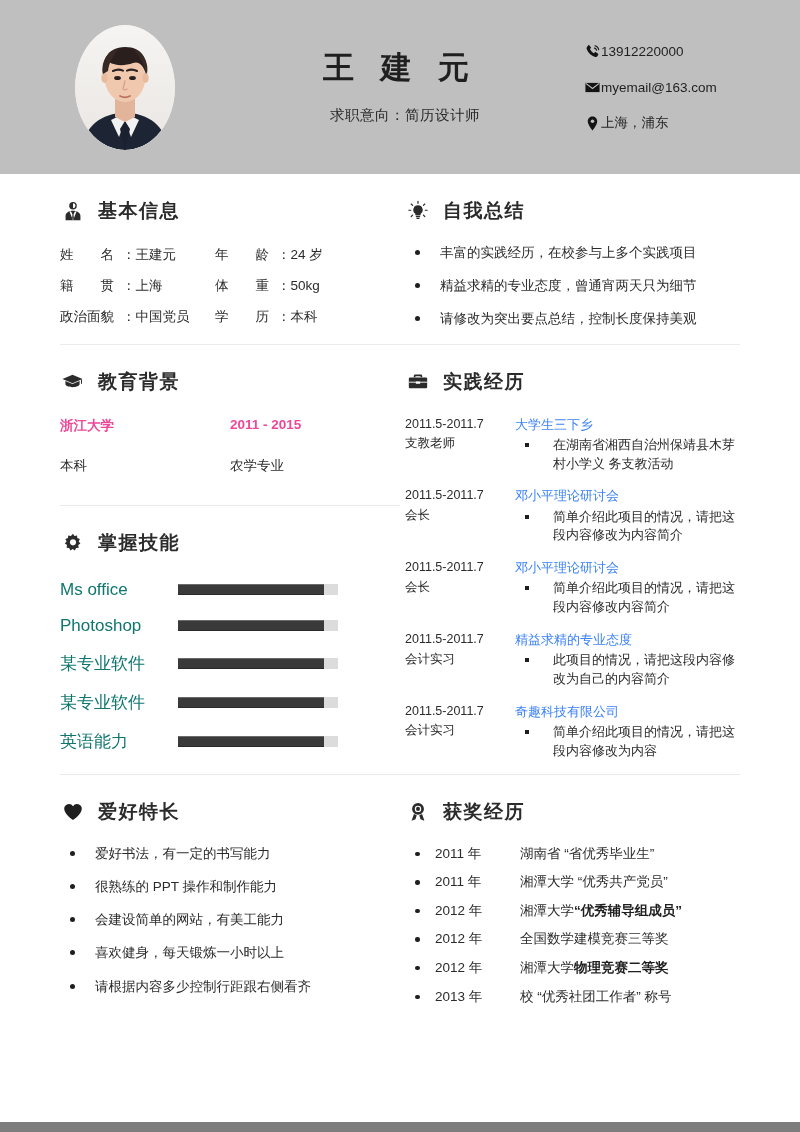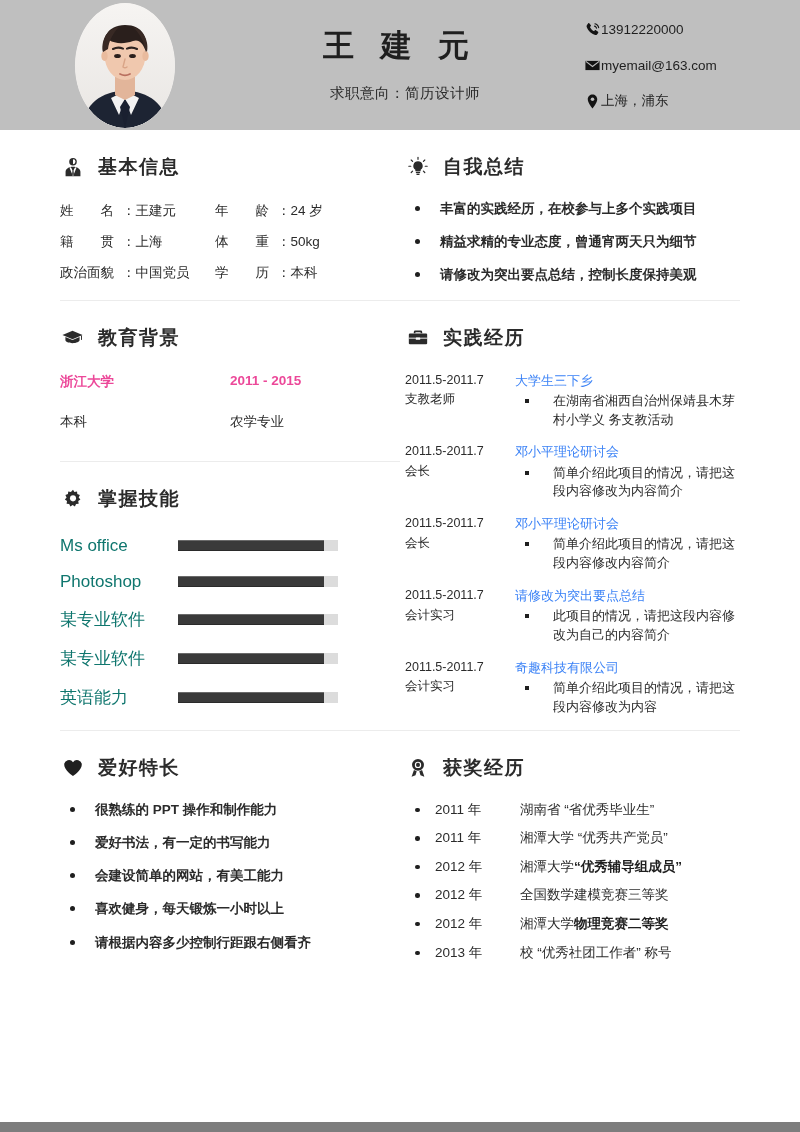--- a/index.html
+++ b/index.html
@@ -16,21 +16,21 @@
     position: relative;
     width: 800px;
     height: 1132px;
     background: #ffffff;
   }
 
   
   .header {
     position: relative;
     width: 800px;
-    height: 130px;
+    height: 174px;
     background: #bfbfbf;
     display: flex;
     align-items: center;
   }
   .photo-wrap {
     width: 100px;
     height: 125px;
     margin-left: 75px;
     border-radius: 50% / 50%;
     overflow: hidden;
@@ -143,21 +143,20 @@
   }
   .info-label-4 {
     display: inline-block;
     width: 62px;
   }
 
   
   ul.bullets {
     margin-top: 20px;
     list-style: none;
-    font-weight: bold;
   }
   ul.bullets li {
     position: relative;
     padding-left: 35px;
     font-size: 13.5px;
     color: #2b2b2b;
     margin-bottom: 15px;
     line-height: 1.35;
   }
   ul.bullets li::before {
@@ -560,21 +559,21 @@
               <div class="exp-desc">简单介绍此项目的情况，请把这段内容修改内容简介</div>
             </div>
           </div>
 
           <div class="exp-item">
             <div class="exp-date">
               <span>2011.5-2011.7</span>
               <span class="exp-role">会计实习</span>
             </div>
             <div class="exp-body">
-              <div class="exp-title">请修改为突出要点总结</div>
+              <div class="exp-title">精益求精的专业态度</div>
               <div class="exp-desc">此项目的情况，请把这段内容修改为自己的内容简介</div>
             </div>
           </div>
 
           <div class="exp-item">
             <div class="exp-date">
               <span>2011.5-2011.7</span>
               <span class="exp-role">会计实习</span>
             </div>
             <div class="exp-body">
@@ -593,22 +592,22 @@
       <div class="col-left">
         <div class="sec-head">
           <span class="sec-icon">
             <svg width="22" height="22" viewBox="0 0 24 24" fill="#1f1f1f">
               <path d="M12 20.8S2.4 14.6 2.4 8.5a5.2 5.2 0 019.6-2.8 5.2 5.2 0 019.6 2.8c0 6.1-9.6 12.3-9.6 12.3z"></path>
             </svg>
           </span>
           <span class="sec-title">爱好特长</span>
         </div>
         <ul class="bullets">
+          <li>爱好书法，有一定的书写能力</li>
           <li>很熟练的 PPT 操作和制作能力</li>
-          <li>爱好书法，有一定的书写能力</li>
           <li>会建设简单的网站，有美工能力</li>
           <li>喜欢健身，每天锻炼一小时以上</li>
           <li>请根据内容多少控制行距跟右侧看齐</li>
         </ul>
       </div>
 
       <div class="col-gap"></div>
 
       <div class="col-right">
         <div class="sec-head">

